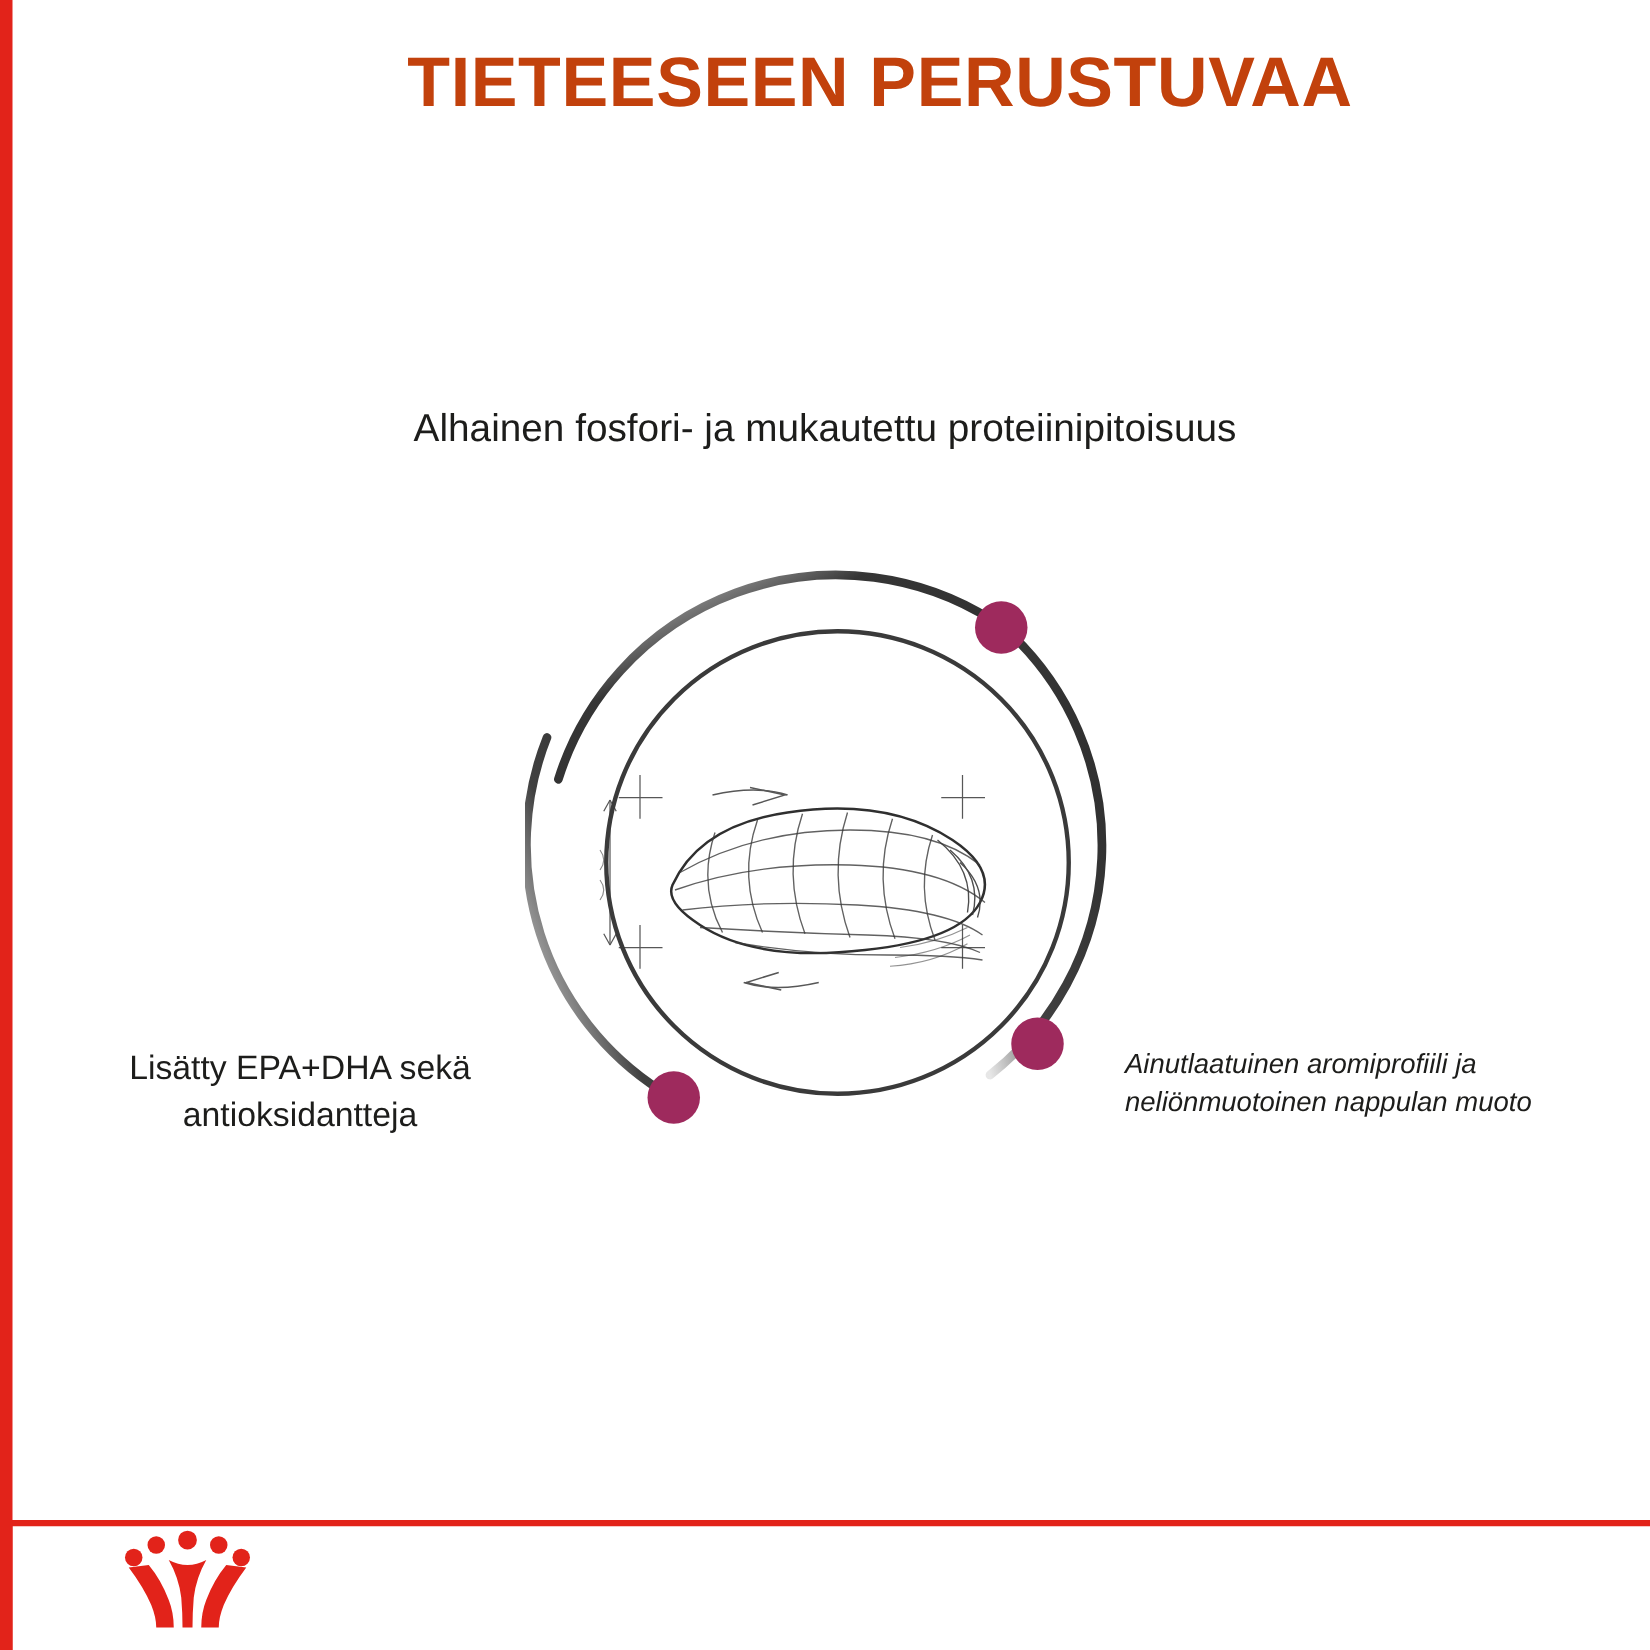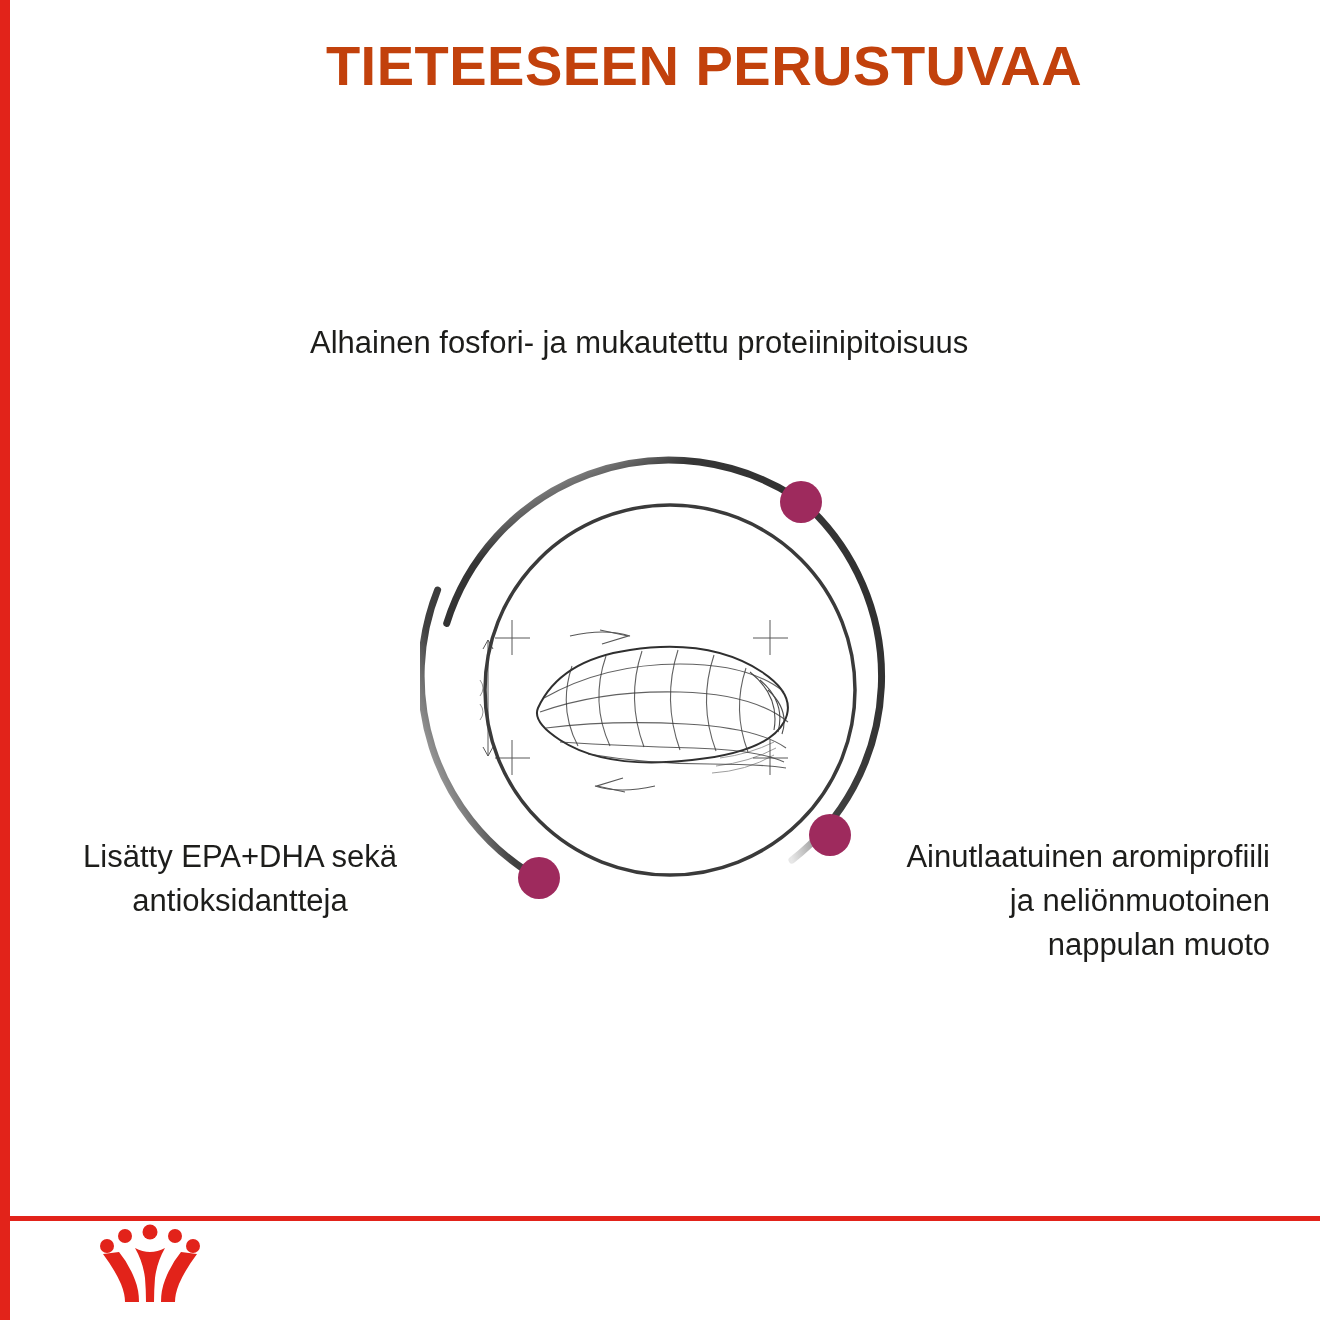--- a/index.html
+++ b/index.html
@@ -39,48 +39,49 @@
     letter-spacing: 0.5px;
     padding-left: 44px;
   }
 
   
   .caption-top {
     position: absolute;
     left: 310px;
     top: 322px;
     width: 700px;
-    text-align: left;
+    text-align: center;
     color: #1d1d1b;
     font-size: 31px;
     line-height: 1.35;
   }
 
   
   .caption-left {
     position: absolute;
     left: 60px;
     top: 835px;
     width: 360px;
     text-align: center;
     color: #1d1d1b;
-    font-size: 31px;
+    font-size: 27px;
     line-height: 1.42;
   }
 
   
   .caption-right {
     position: absolute;
     left: 900px;
     top: 835px;
     width: 370px;
-    text-align: right;
+    text-align: left;
     color: #1d1d1b;
-    font-size: 31px;
+    font-size: 22px;
     line-height: 1.42;
+    font-style: italic;
   }
 
   
   .diagram {
     position: absolute;
     left: 420px;
     top: 440px;
     width: 500px;
     height: 500px;
   }

